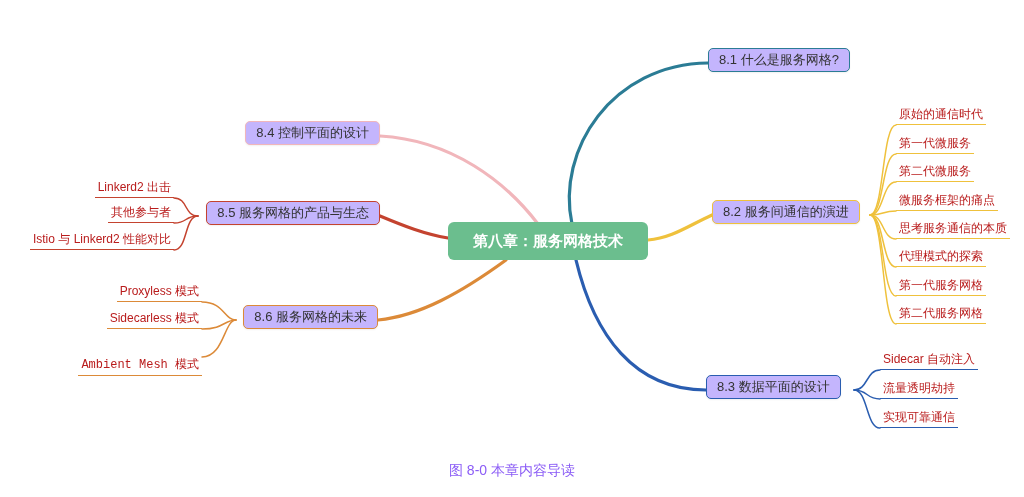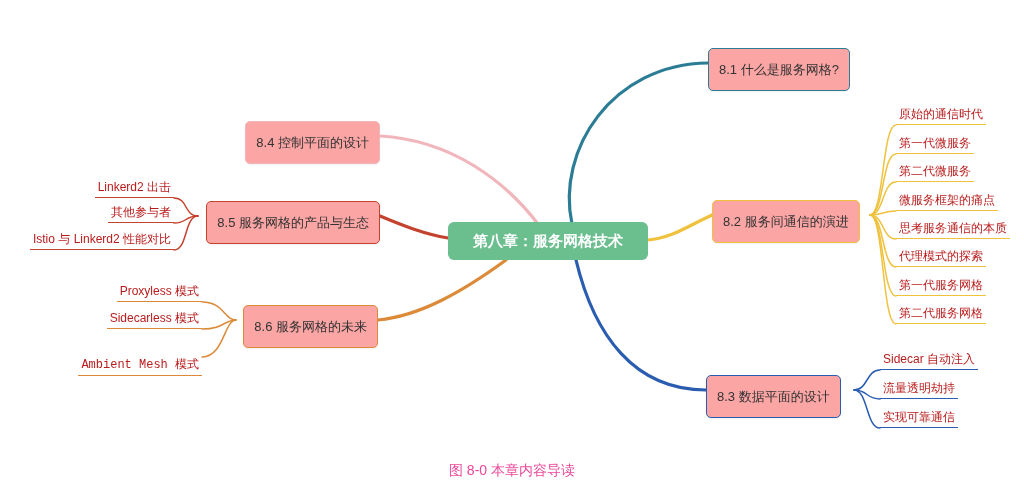--- a/index.html
+++ b/index.html
@@ -3,39 +3,39 @@
 <meta charset="utf-8">
 <style>
   * { margin:0; padding:0; box-sizing:border-box; }
   html,body { background:#ffffff; font-family:"Liberation Sans", sans-serif; }
   .canvas { position:relative; width:1024px; height:497px; background:#ffffff; overflow:hidden; }
   .links { position:absolute; left:0; top:0; width:1024px; height:497px; }
   .links path { fill:none; stroke-linecap:round; }
   .links path.main { stroke-width:3.2; }
   .links path.sub { stroke-width:1.5; }
   .node {
-    position:absolute; height:43px; background:#fca5a5;
+    position:absolute; height:24px; background:#c4b5fd;
     border:1.6px solid #999; border-radius:5px;
     display:flex; align-items:center; justify-content:center;
     padding:0 10px; font-size:13px; color:#333; white-space:nowrap;
     box-shadow:0 1px 2px rgba(0,0,0,0.06);
   }
   .center-node {
     position:absolute; height:38px; min-width:200px; border-radius:6px;
     display:flex; align-items:center; justify-content:center;
     padding:0 16px; font-size:15px; font-weight:bold; color:#fff; white-space:nowrap;
   }
   .child {
     position:absolute; font-size:12px; color:#b91c1c; white-space:nowrap;
     line-height:15px; padding:1px 3px 2px; border-bottom:1.6px solid #ccc;
   }
   .child.right-anchor { text-align:right; }
   .caption {
     position:absolute; left:0; right:0; top:462px; text-align:center;
-    font-size:14px; color:#ec4899;
+    font-size:14px; color:#8b5cf6;
   }
 </style>
 </head>
 <body>
 
 <div class="canvas">
 
   <svg class="links" viewBox="0 0 1024 497">
 
     <path class="main" d="M 572 224 C 556 150 612 64 708 63" stroke="#2B7C95"></path>

